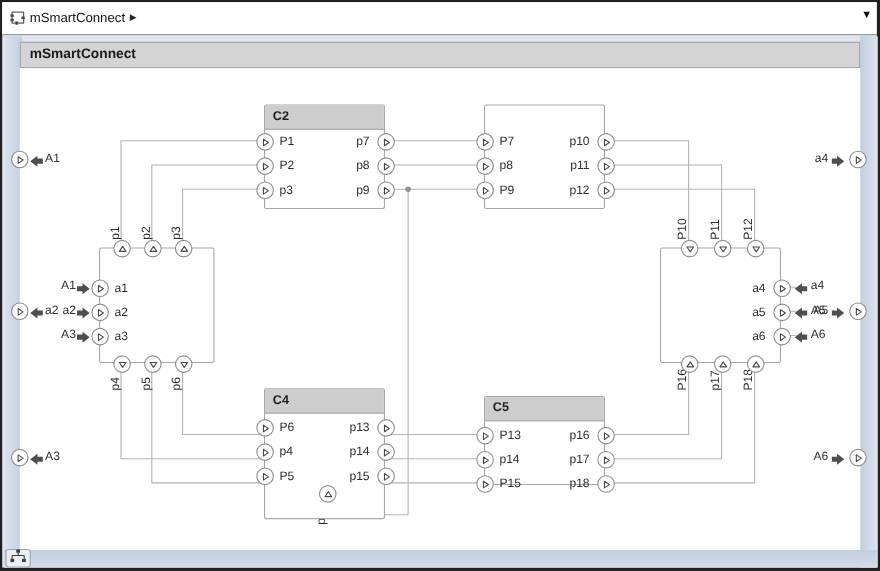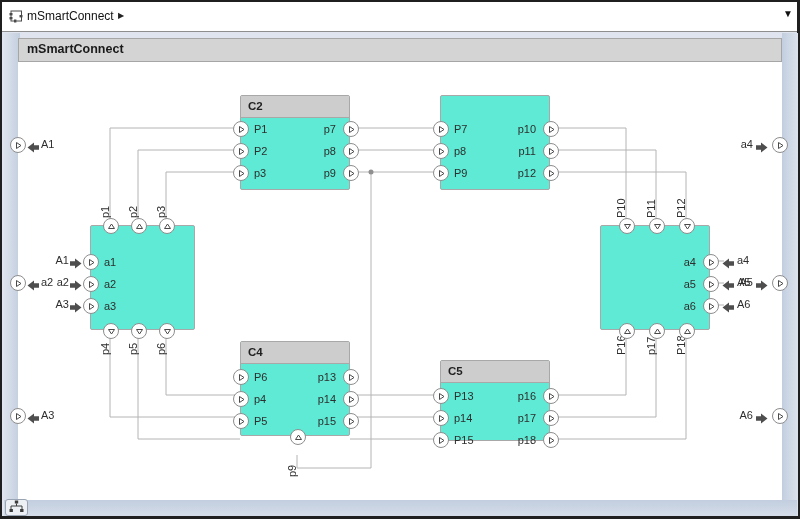--- a/index.html
+++ b/index.html
@@ -17,21 +17,21 @@
   #strip-l{left:2px;top:31px;width:16px;bottom:0;background:linear-gradient(to right,#dde3ed,#c2cedf);}
   #strip-r{left:780px;top:31px;width:16px;bottom:0;background:linear-gradient(to left,#dde3ed,#c2cedf);}
   #strip-b{left:2px;top:498px;right:0;bottom:0;background:linear-gradient(to bottom,#c2cedf,#d4dce8);}
   #arch-hdr{position:absolute;left:16px;top:36px;width:764px;height:24px;background:#d4d4d4;
             border:1px solid #a6a6a6;box-sizing:border-box;font-size:12.5px;font-weight:bold;
             color:#1a1a1a;padding:3px 0 0 8px;}
   #inner{position:absolute;left:16px;top:60px;width:764px;height:438px;background:#ffffff;}
   
   #wires{position:absolute;left:0;top:0;}
   
-  .blk{position:absolute;background:#5eead4;border:1px solid #a8a8a8;border-radius:2px;box-sizing:border-box;}
+  .blk{position:absolute;background:#ffffff;border:1px solid #a8a8a8;border-radius:2px;box-sizing:border-box;}
   .blk-hdr{position:absolute;left:0;top:0;right:0;height:22px;background:#cdcdcd;border-bottom:1px solid #a8a8a8;
            font-weight:bold;font-size:11.5px;color:#1f1f1f;padding:4px 0 0 7px;box-sizing:border-box;}
   .pc{position:absolute;width:16px;height:16px;border-radius:50%;background:#fff;border:1px solid #8d8d8d;
       box-sizing:border-box;display:flex;align-items:center;justify-content:center;}
   .pc svg{display:block;}
   .plabel{position:absolute;font-size:11px;line-height:14px;color:#2e2e2e;white-space:nowrap;}
   .pl-r{text-align:right;}
   .vlabel{position:absolute;width:30px;height:12px;font-size:11px;line-height:12px;color:#2e2e2e;
           transform-origin:0 100%;transform:rotate(-90deg);white-space:nowrap;}
   .stub{position:absolute;}
@@ -244,21 +244,21 @@
     <div class="pc" style="left:102px;top:69px">
         <svg width="9" height="9" viewBox="0 0 9 9">
           <path d="M2.5,1.5 L7,4.5 L2.5,7.5 Z" fill="#fff" stroke="#4a4a4a" stroke-linejoin="round"></path>
         </svg>
       </div>
     <div class="plabel pl-r" style="right:13px;top:26px">p10</div>
     <div class="plabel pl-r" style="right:13px;top:48px">p11</div>
     <div class="plabel pl-r" style="right:13px;top:70px">p12</div>
   </div>
 
-  <div class="blk" style="left:240px;top:341px;width:110px;height:95px">
+  <div class="blk" style="left:240px;top:353px;width:110px;height:119px">
     <div class="blk-hdr">C4</div>
     <div class="pc" style="left:-8px;top:27px">
         <svg width="9" height="9" viewBox="0 0 9 9">
           <path d="M2.5,1.5 L7,4.5 L2.5,7.5 Z" fill="#fff" stroke="#4a4a4a" stroke-linejoin="round"></path>
         </svg>
       </div>
     <div class="pc" style="left:-8px;top:49px">
         <svg width="9" height="9" viewBox="0 0 9 9">
           <path d="M2.5,1.5 L7,4.5 L2.5,7.5 Z" fill="#fff" stroke="#4a4a4a" stroke-linejoin="round"></path>
         </svg>

